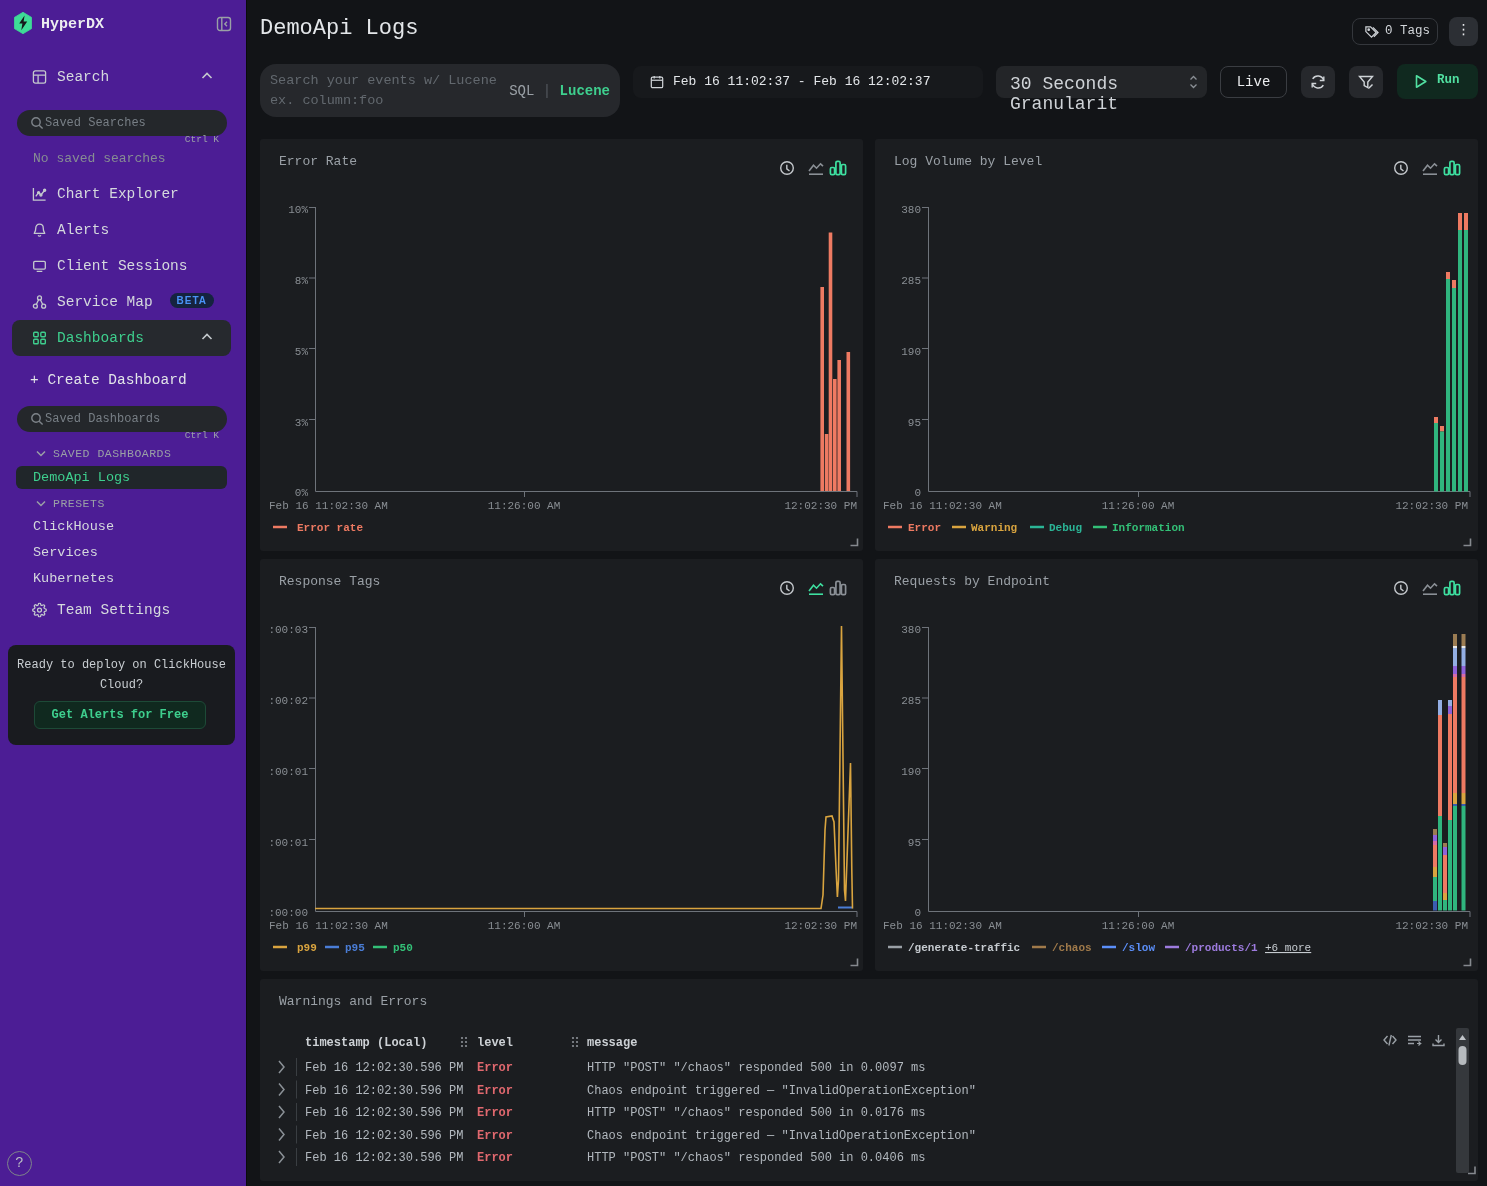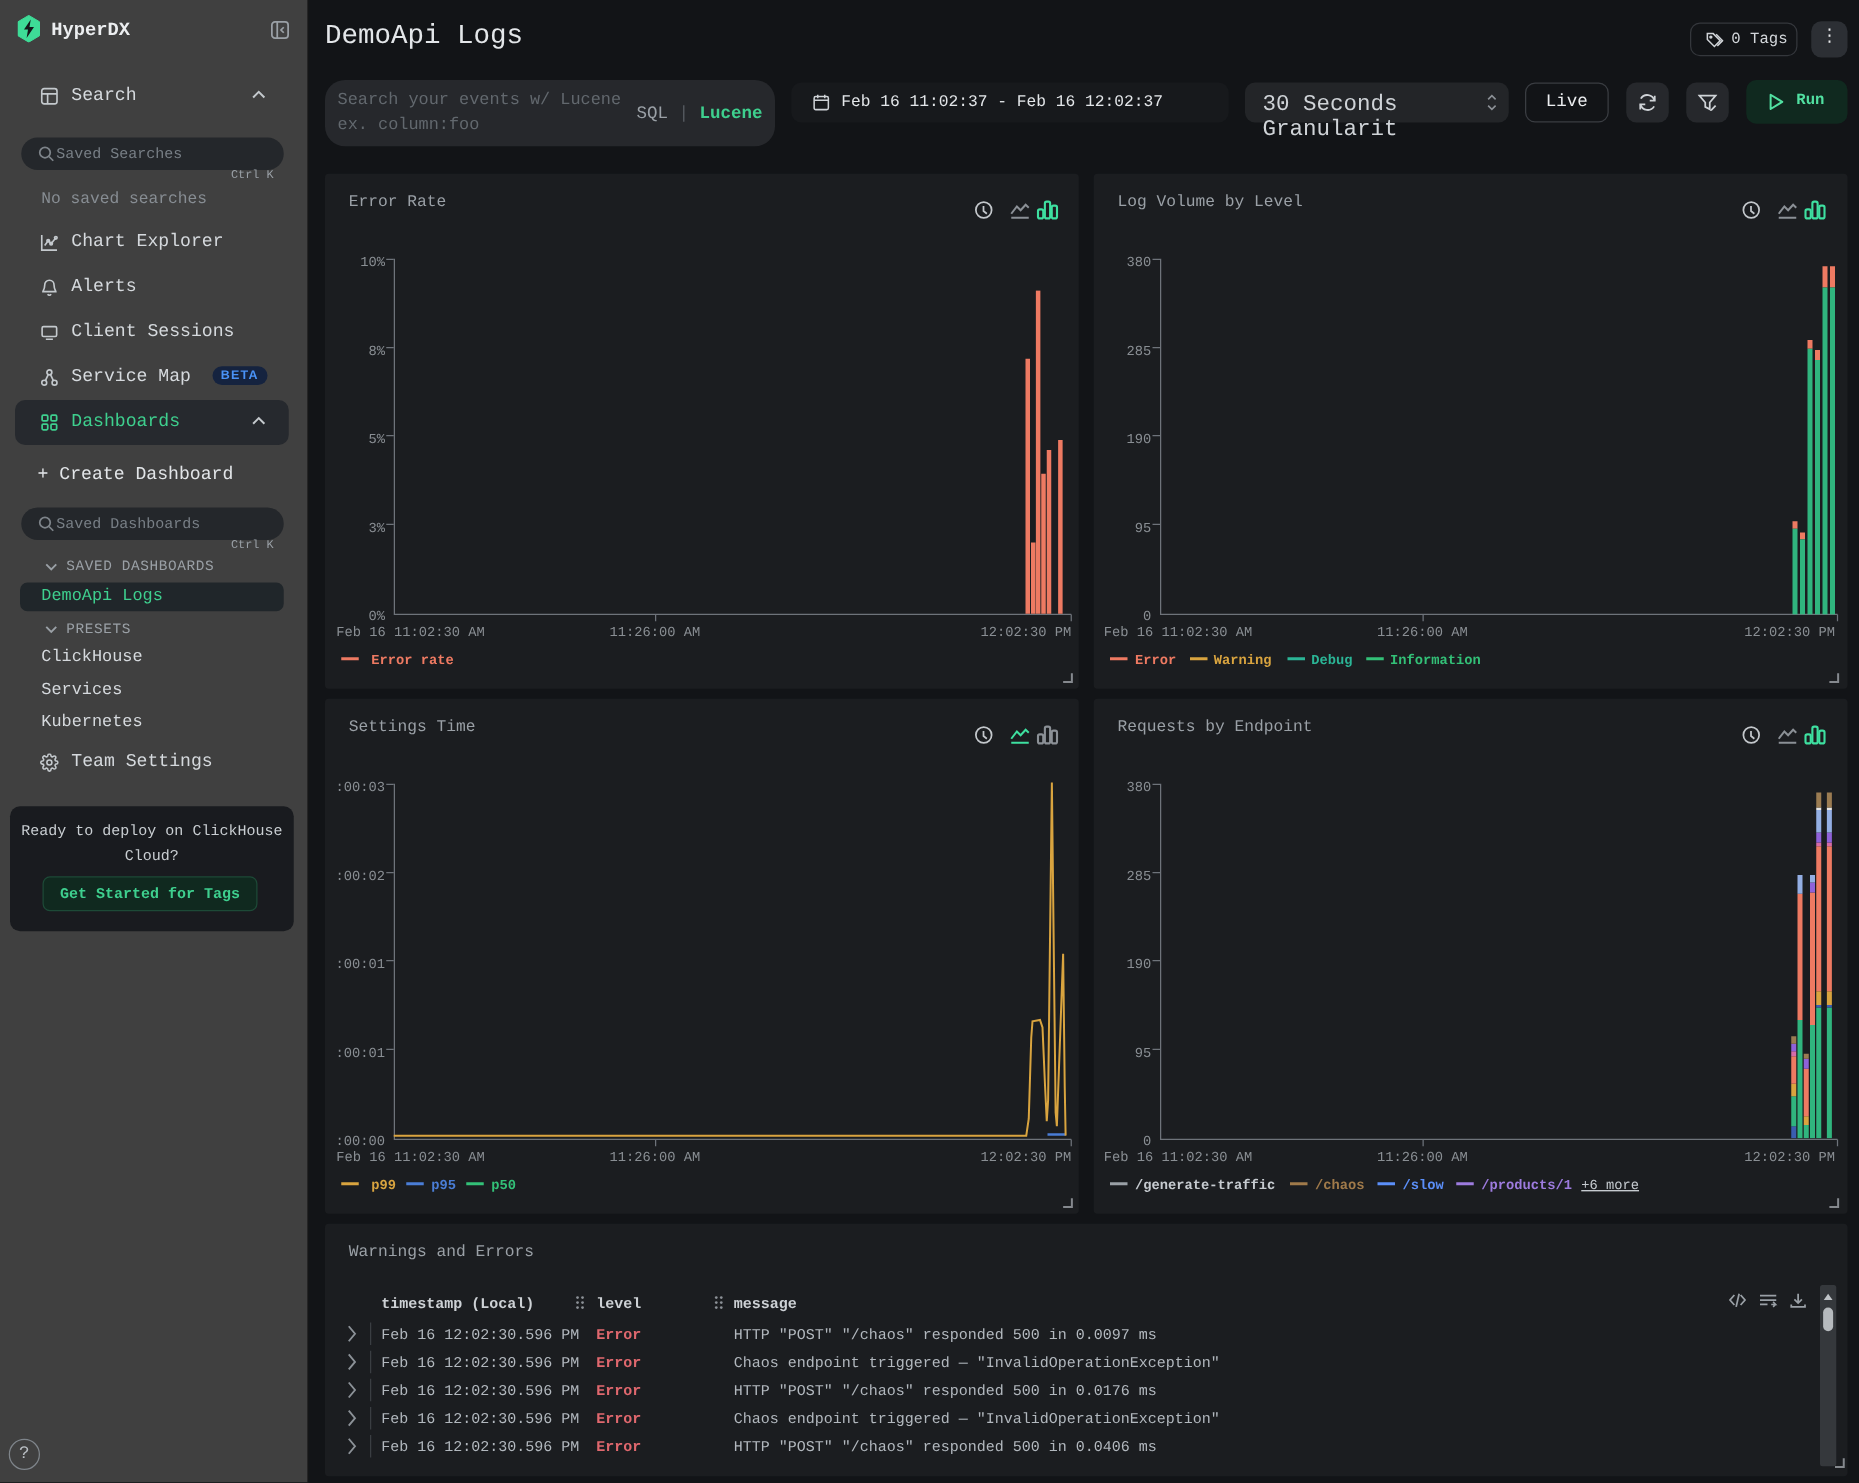--- a/index.html
+++ b/index.html
@@ -1,20 +1,20 @@
 <!DOCTYPE html>
 <html><head>
 <meta charset="utf-8">
 <style>
   * { margin:0; padding:0; box-sizing:border-box; }
   html,body { width:1487px; height:1186px; overflow:hidden; background:#121417; }
   body { font-family:"Liberation Mono", monospace; color:#d5d9dd; position:relative; }
   .abs { position:absolute; }
   
-  #sidebar { position:absolute; left:0; top:0; width:247px; height:1186px; background:#404040; border-right:1px solid #0a0b0c; }
+  #sidebar { position:absolute; left:0; top:0; width:247px; height:1186px; background:#4c1d95; border-right:1px solid #0a0b0c; }
   .navitem { position:absolute; left:0; width:247px; height:36px; font-size:14.5px; color:#d5d9dd; }
   .navitem .ic { position:absolute; left:32px; top:50%; transform:translateY(-50%); width:15px; height:15px; }
   .navitem .lbl { position:absolute; left:57px; top:50%; transform:translateY(-50%); }
   .sb-input { position:absolute; left:17px; width:210px; height:26px; background:#24272b; border-radius:13px; }
   .sb-input .ph { position:absolute; left:28px; top:6px; font-size:12px; color:#787f86; }
   .kbd { position:absolute; right:8px; top:24px; font-size:9.5px; color:#9aa0a6; }
   .secthead { position:absolute; left:36px; font-size:11.5px; color:#9aa0a6; letter-spacing:0.5px; }
   .presetitem { position:absolute; left:33px; font-size:13.5px; color:#d5d9dd; }
   
   #main { position:absolute; left:248px; top:0; width:1239px; height:1186px; }
@@ -139,21 +139,21 @@
   <div class="navitem" style="top:592px">
     <svg class="ic" viewBox="0 0 24 24" fill="none" stroke="#c4c9cd" stroke-width="2">
       <circle cx="12" cy="12" r="3.2"></circle>
       <path d="M19.4 15a1.65 1.65 0 0 0 .33 1.82l.06.06a2 2 0 1 1-2.83 2.83l-.06-.06a1.65 1.65 0 0 0-1.82-.33 1.65 1.65 0 0 0-1 1.51V21a2 2 0 1 1-4 0v-.09A1.65 1.65 0 0 0 9 19.4a1.65 1.65 0 0 0-1.82.33l-.06.06a2 2 0 1 1-2.83-2.83l.06-.06a1.65 1.65 0 0 0 .33-1.82 1.65 1.65 0 0 0-1.51-1H3a2 2 0 1 1 0-4h.09A1.65 1.65 0 0 0 4.6 9a1.65 1.65 0 0 0-.33-1.82l-.06-.06a2 2 0 1 1 2.83-2.83l.06.06a1.65 1.65 0 0 0 1.82.33H9a1.65 1.65 0 0 0 1-1.51V3a2 2 0 1 1 4 0v.09a1.65 1.65 0 0 0 1 1.51 1.65 1.65 0 0 0 1.82-.33l.06-.06a2 2 0 1 1 2.83 2.83l-.06.06a1.65 1.65 0 0 0-.33 1.82V9a1.65 1.65 0 0 0 1.51 1H21a2 2 0 1 1 0 4h-.09a1.65 1.65 0 0 0-1.51 1z"></path>
     </svg>
     <span class="lbl">Team Settings</span>
   </div>
 
   <div class="abs" style="left:8px;top:645px;width:227px;height:100px;background:#191b1f;border-radius:8px">
     <div style="position:absolute;left:0;top:10px;width:227px;text-align:center;font-size:12px;color:#c9ced2;line-height:20px">Ready to deploy on ClickHouse<br>Cloud?</div>
-    <div style="position:absolute;left:26px;top:56px;width:172px;height:28px;background:#10291f;border:1px solid #1d4a37;border-radius:6px;text-align:center;line-height:26px;font-size:12px;font-weight:bold;color:#3ecf8e">Get Started for Tags</div>
+    <div style="position:absolute;left:26px;top:56px;width:172px;height:28px;background:#10291f;border:1px solid #1d4a37;border-radius:6px;text-align:center;line-height:26px;font-size:12px;font-weight:bold;color:#3ecf8e">Get Alerts for Free</div>
   </div>
 
   <div class="abs" style="left:7px;top:1151px;width:25px;height:25px;border:1.5px solid #7e848a;border-radius:50%;text-align:center;line-height:23px;font-size:14px;color:#b9bec3">?</div>
 </div>
 <div id="main">
 
   <div class="abs" style="left:12px;top:16px;font-size:22px;color:#e3e6e9">DemoApi Logs</div>
   <div class="abs" style="left:1104px;top:18px;width:86px;height:27px;border:1px solid #34373c;border-radius:8px">
     <svg class="abs" style="left:11px;top:6px" width="15" height="15" viewBox="0 0 16 16" fill="none" stroke="#cfd3d7" stroke-width="1.3">
       <path d="M2 2 H7 L13 8 L8 13 L2 7 Z"></path>
@@ -309,21 +309,21 @@
           <text x="96" y="392" fill="#d9a43f">Warning</text>
         <line x1="155" y1="388" x2="169" y2="388" stroke="#2bb596" stroke-width="2.5"></line>
           <text x="174" y="392" fill="#2bb596">Debug</text>
         <line x1="218" y1="388" x2="232" y2="388" stroke="#33c077" stroke-width="2.5"></line>
           <text x="237" y="392" fill="#33c077">Information</text>
       </g>
       <path d="M588.5 406.5 H595.5 V399.5" stroke="#85898e" fill="none" stroke-width="1.6"></path>
     </svg>
   </div>
   <div class="panel" id="p3" style="left:12px;top:559px;width:603px;height:412px">
-    <div class="ptitle">Settings Time</div>
+    <div class="ptitle">Response Tags</div>
     <svg class="abs" style="left:0;top:0" width="603" height="412" viewBox="0 0 603 412">
       <g class="chicons" transform="translate(527,29)">
         <g fill="none" stroke="#c3c7cb" stroke-width="1.4">
             <circle cx="0" cy="0" r="6.3"></circle>
             <path d="M-0.2 -3.2 V0.8 L2.5 3"></path>
           </g>
         <g fill="none" stroke="#3ee0a0" stroke-width="1.6" transform="translate(29,0)">
             <path d="M-7 3 L-2.5 -2.8 L0.5 0.2 L4.5 -4.2 L7 -1.8"></path>
             <path d="M-7 6.2 H7"></path>
           </g>

